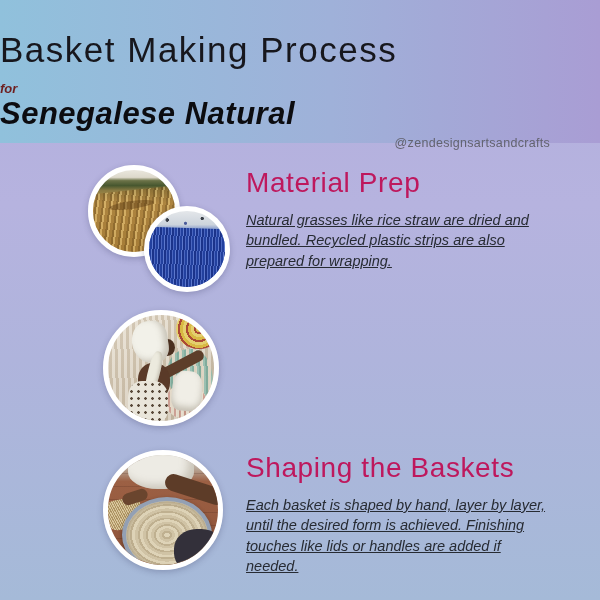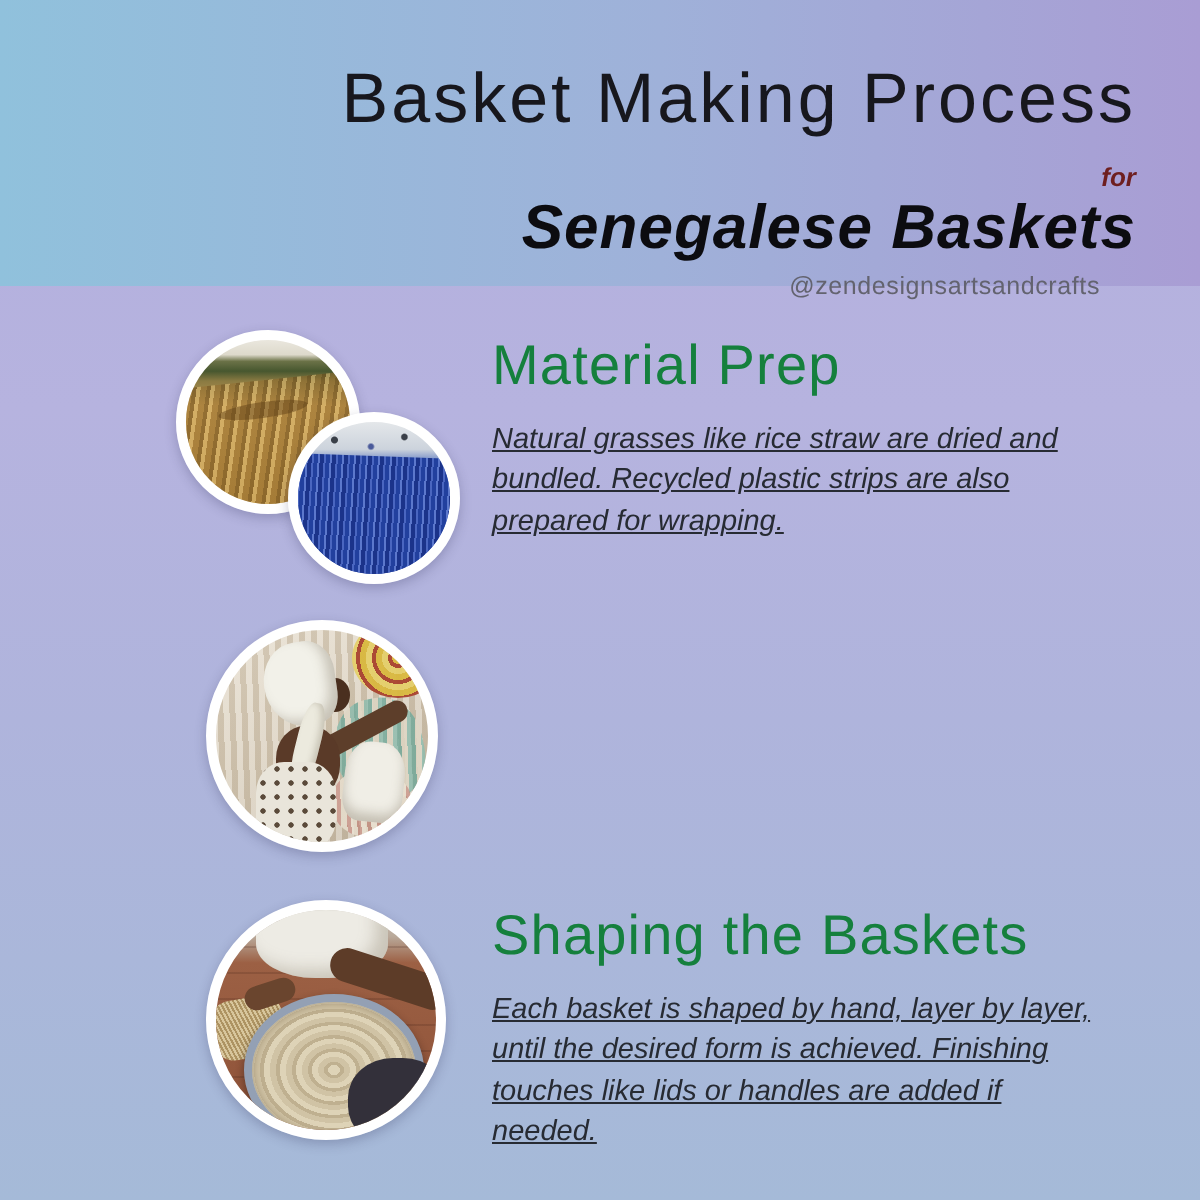--- a/index.html
+++ b/index.html
@@ -8,38 +8,38 @@
     font-family: "Liberation Sans", sans-serif;
     position:relative;
     background-image:
       linear-gradient(90deg, #90c1dc 0%, #9fb1d9 55%, #a99dd4 100%),
       linear-gradient(180deg, #b2aedd 0%, #b6b3df 34%, #afb4dc 60%, #a5bad8 100%);
     background-size: 100% 143px, 100% 100%;
     background-repeat: no-repeat;
   }
 
   
-  .header { position:absolute; top:30px; left:0; width:568px; text-align:right; }
+  .header { position:absolute; top:30px; left:0; width:568px; text-align:left; }
   .title {
     font-size:35px; font-weight:300; color:#17171d; letter-spacing:1.5px;
   }
   .for {
     font-size:13px; font-weight:bold; font-style:italic; color:#6e1f1f; margin-top:11px;
   }
   .subtitle {
     font-size:31px; font-weight:800; font-style:italic; color:#0c0c10; letter-spacing:.5px; margin-top:0px;
   }
   .watermark {
     position:absolute; top:136px; right:50px;
     font-size:12.5px; color:#63636f; letter-spacing:.3px;
   }
 
   
   .step-text { position:absolute; left:246px; width:320px; }
-  .step-title { font-size:28px; font-weight:300; color:#15803d; letter-spacing:.6px; }
+  .step-title { font-size:28px; font-weight:300; color:#be185d; letter-spacing:.6px; }
   .step-desc  { font-size:14.5px; font-style:italic; color:#272b33; line-height:1.4;
                 margin-top:11px; max-width:305px;text-decoration:underline; }
 
   #text-1 { top:167px; }
   #text-2 { top:312px; }
   #text-3 { top:452px; }
 
   .circle {
     position:absolute; border:5px solid #ffffff; border-radius:50%;
     overflow:hidden; box-shadow:0 2px 6px rgba(40,40,80,.25);
@@ -147,21 +147,21 @@
   #circle-shaping .dark-lap { right:-6px; bottom:-8px; width:50px; height:44px;
     background:#33303a; border-radius:45%;
   }
 </style>
 </head>
 <body>
 
 <div class="header">
   <div class="title">Basket Making Process</div>
   <div class="for">for</div>
-  <div class="subtitle">Senegalese Baskets</div>
+  <div class="subtitle">Senegalese Natural</div>
 </div>
 <div class="watermark">@zendesignsartsandcrafts</div>
 
 <div class="circle" id="circle-straw">
   <div class="layer fibers"></div>
   <div class="layer knot"></div>
 </div>
 <div class="circle" id="circle-blue">
   <div class="layer strips"></div>
   <div class="layer specks"></div>

